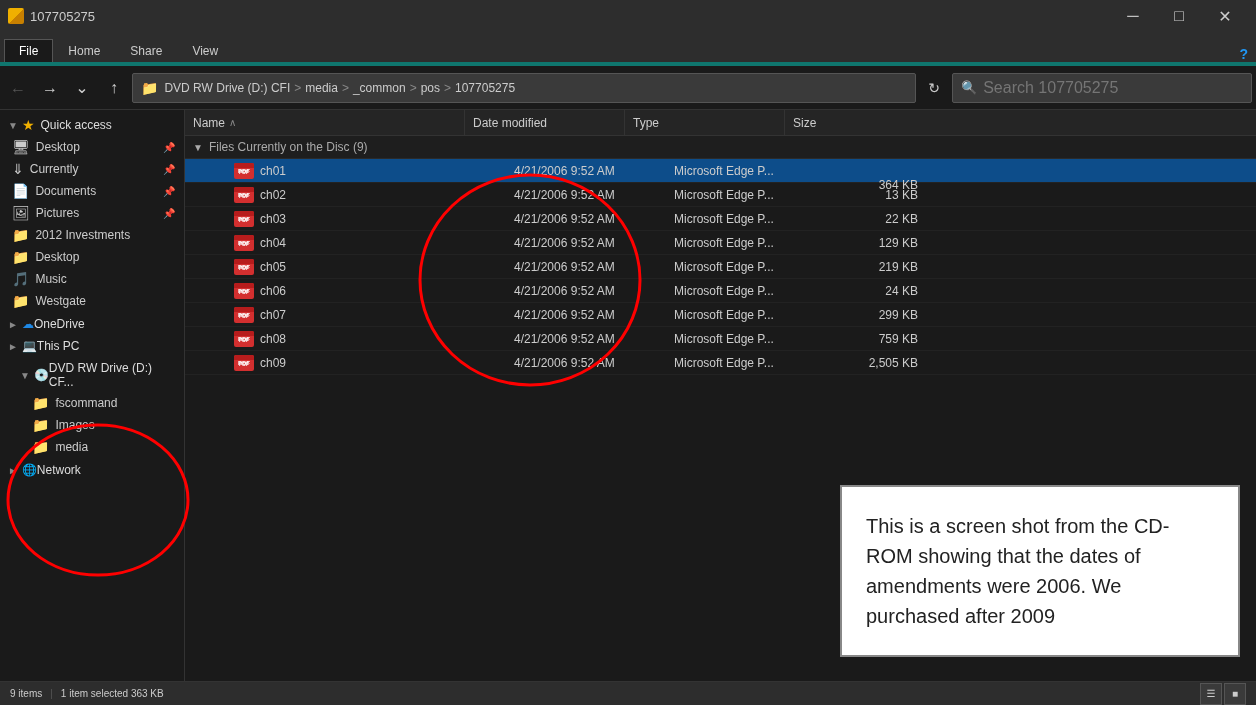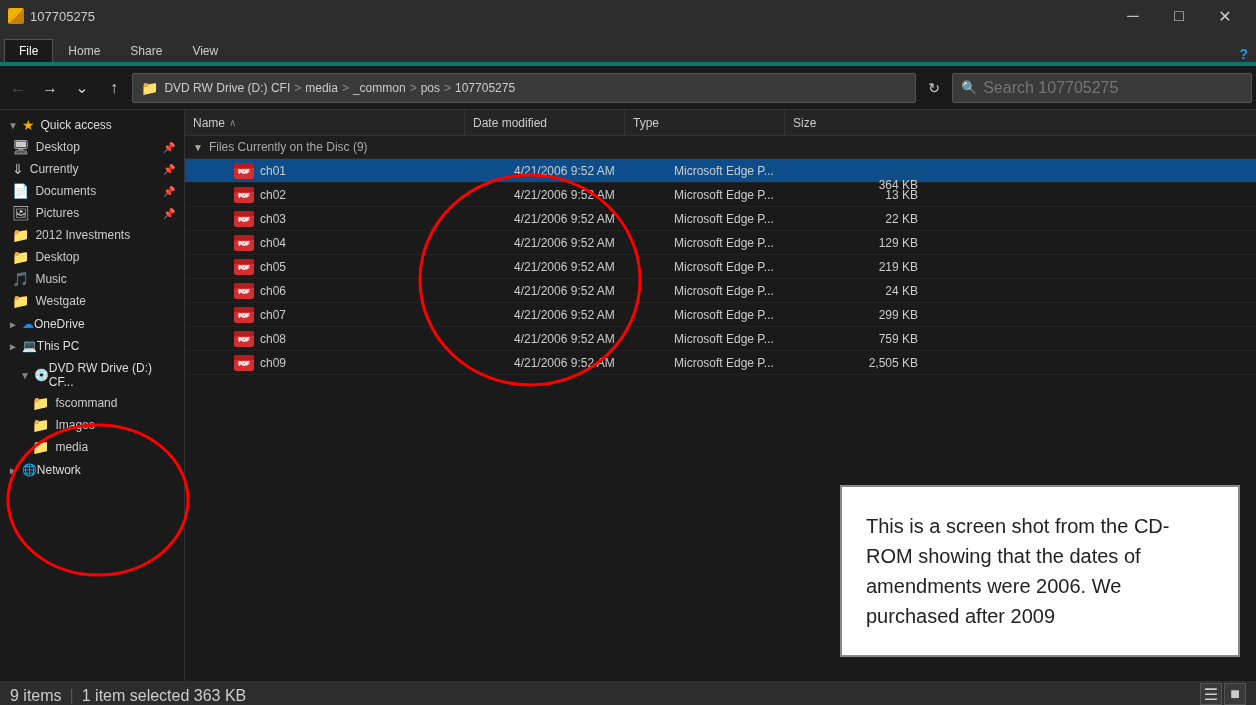--- a/index.html
+++ b/index.html
@@ -69,21 +69,21 @@
     .file-row .cell-name .pdf-icon::after { content: 'PDF'; font-size: 6px; }
     .file-row .cell-name .pdf-stripe { position: absolute; top: 0; left: 0; width: 100%; height: 5px; background: #b71c1c; border-radius: 2px 2px 0 0; }
     .file-row .cell-date { width: 160px; }
     .file-row .cell-type { width: 160px; }
     .file-row .cell-size { width: 100px; text-align: right; }
 
     
     #annotation { position: absolute; bottom: 48px; right: 16px; width: 400px; background: white; border: 2px solid #888; padding: 24px; font-size: 20px; color: #222; line-height: 1.5; }
 
     
-    #statusbar { height: 24px; background: #2d2d2d; display: flex; align-items: flex-end; padding: 0 10px; font-size: 16px; color: #ccc; border-top: 1px solid #333; position: absolute; bottom: 0; left: 0; right: 0; }
+    #statusbar { height: 24px; background: #2d2d2d; display: flex; align-items: center; padding: 0 10px; font-size: 10px; color: #ccc; border-top: 1px solid #333; position: absolute; bottom: 0; left: 0; right: 0; }
     #statusbar-right { margin-left: auto; display: flex; gap: 2px; }
     .status-btn { width: 22px; height: 22px; display: flex; align-items: center; justify-content: center; cursor: pointer; background: #3a3a3a; border: 1px solid #555; }
   </style>
 </head>
 <body>
 
 <div id="titlebar">
   <div id="titlebar-left">
     <div id="titlebar-icon"></div>
     <span>107705275</span>

